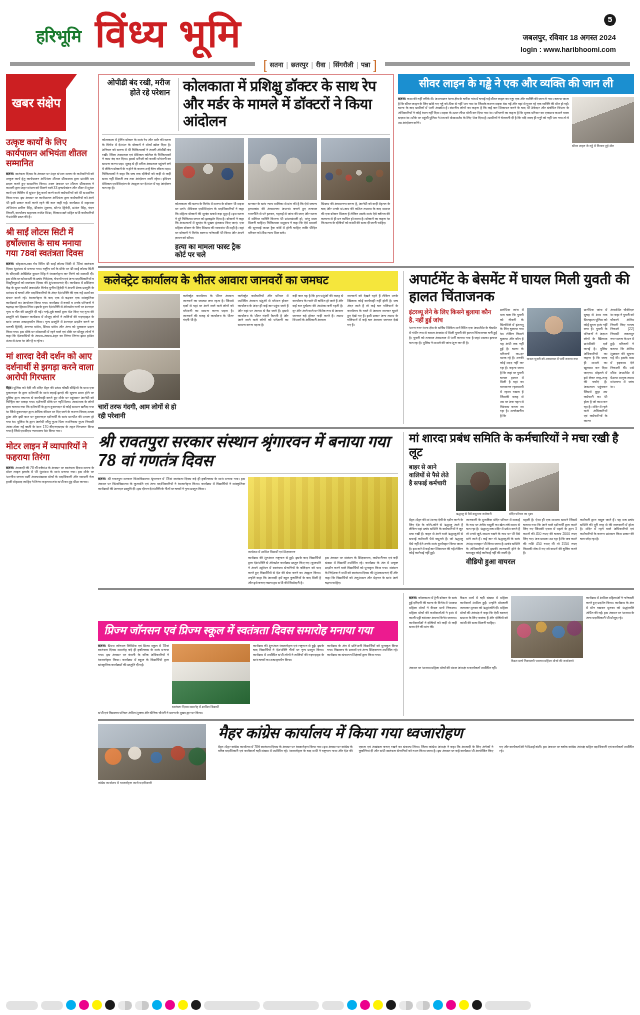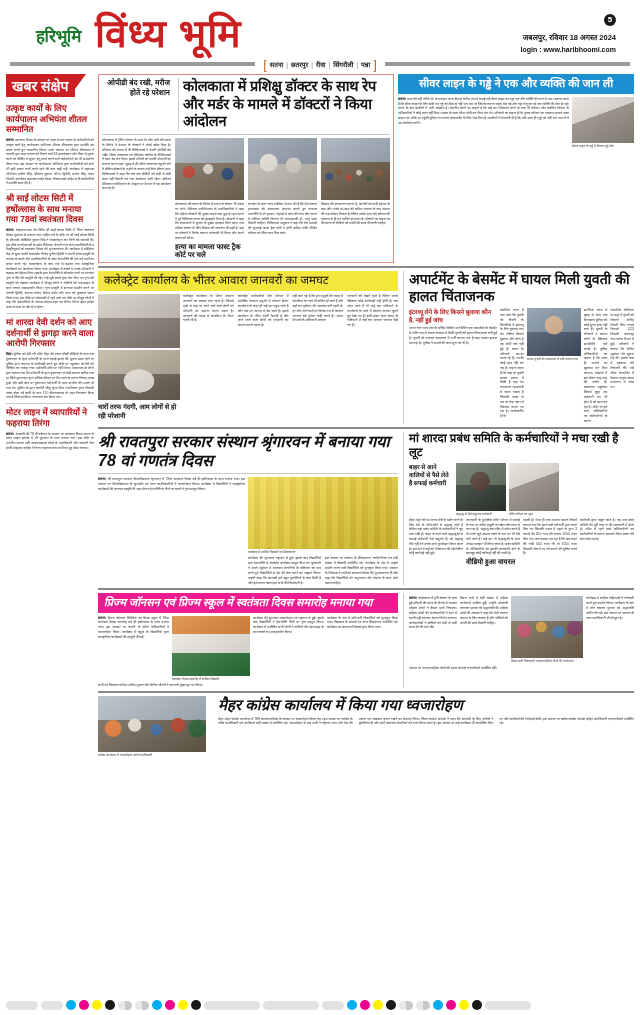--- a/index.html
+++ b/index.html
@@ -54,22 +54,22 @@
   .col-main { flex: 1; }
 
   
   .tx { font-size: 3.4px; line-height: 1.42; color: #3a3a3a; text-align: justify;
         word-spacing: -0.2px; }
   .tx.p { margin-bottom: 2px; }
   .dateline { font-weight: bold; color: #111; }
 
   
   .sb-tag {
-    background: #cc1f22; color: #fff; font-size: 14px; font-weight: bold;
-    padding: 2px 6px; display: inline-block; position: relative; margin-bottom: 3px;
+    background: #cc1f22; color: #fff; font-size: 12px; font-weight: bold;
+    padding: 20px 6px; display: inline-block; position: relative; margin-bottom: 3px;
   }
   .sb-tag::after {
     content: ""; position: absolute; right: -11px; top: 0;
     border-left: 11px solid #cc1f22; border-bottom: 15px solid transparent;
   }
   .sb-head {
     font-size: 8.5px; font-weight: bold; color: #b5171a; line-height: 1.25;
     margin: 3px 0 3px 0;
   }
 
@@ -80,21 +80,21 @@
   }
   .hl-main {
     font-size: 14.5px; font-weight: bold; color: #111; line-height: 1.22;
     letter-spacing: -0.2px;
   }
   .hl-blue {
     background: #1b8fd0; color: #fff; font-size: 11px; font-weight: bold;
     line-height: 1.25; padding: 3px 5px; text-align: center;
   }
   .hl-yellow {
-    background: #f5e63c; color: #111; font-size: 11.5px; font-weight: normal;
+    background: #f5e63c; color: #111; font-size: 11.5px; font-weight: bold;
     padding: 3px 6px; line-height: 1.2;
   }
   .hl-pink {
     background: #ec1b8f; color: #fff; font-size: 11px; font-weight: bold;
     padding: 3px 6px; line-height: 1.2; font-style: italic;
   }
   .hl-black {
     font-size: 14px; font-weight: bold; color: #111; line-height: 1.2;
   }
   .hl-ital {
@@ -450,21 +450,21 @@
                 <div class="tx">कर्मचारी द्वारा वसूल जाते हैं। यह सब प्रबंध समिति की पूरी तरह से की जानकारी में होता है। मंदिर में रहने वाले अधिकारियों एवं कर्मचारियों के कारण प्रशासन किस प्रकार की बात जोड़ रहा है।</div>
               </div>
           </div>
         </div>
       </div>
 
       <div class="rule-d"></div>
 
       <div style="display:flex; gap:5px;">
 
-        <div style="width:300px;">
+        <div style="width:300px;margin-top:28px;">
           <div class="hl-pink">प्रिज्म जॉनसन एवं प्रिज्म स्कूल में स्वतंत्रता दिवस समारोह मनाया गया</div>
           <div style="display:flex; gap:3px; margin-top:3px;">
             <div style="flex:1;">
               <div class="tx"><span class="dateline">सतना।</span>
                 <span>प्रिज्म जॉनसन लिमिटेड एवं प्रिज्म स्कूल में 78वां स्वतंत्रता दिवस समारोह बड़े ही हर्षोल्लास के साथ मनाया गया। इस अवसर पर कंपनी के वरिष्ठ अधिकारियों ने ध्वजारोहण किया। कार्यक्रम में स्कूल के विद्यार्थियों द्वारा सांस्कृतिक कार्यक्रमों की प्रस्तुति दी गई।</span></div>
             </div>
             <div style="width:78px; flex-shrink:0;">
               <div class="ph ph-flag" style="height:60px;"></div>
               <div class="ph-cap">स्वतंत्रता दिवस समारोह में शामिल विद्यार्थी</div>
             </div>

